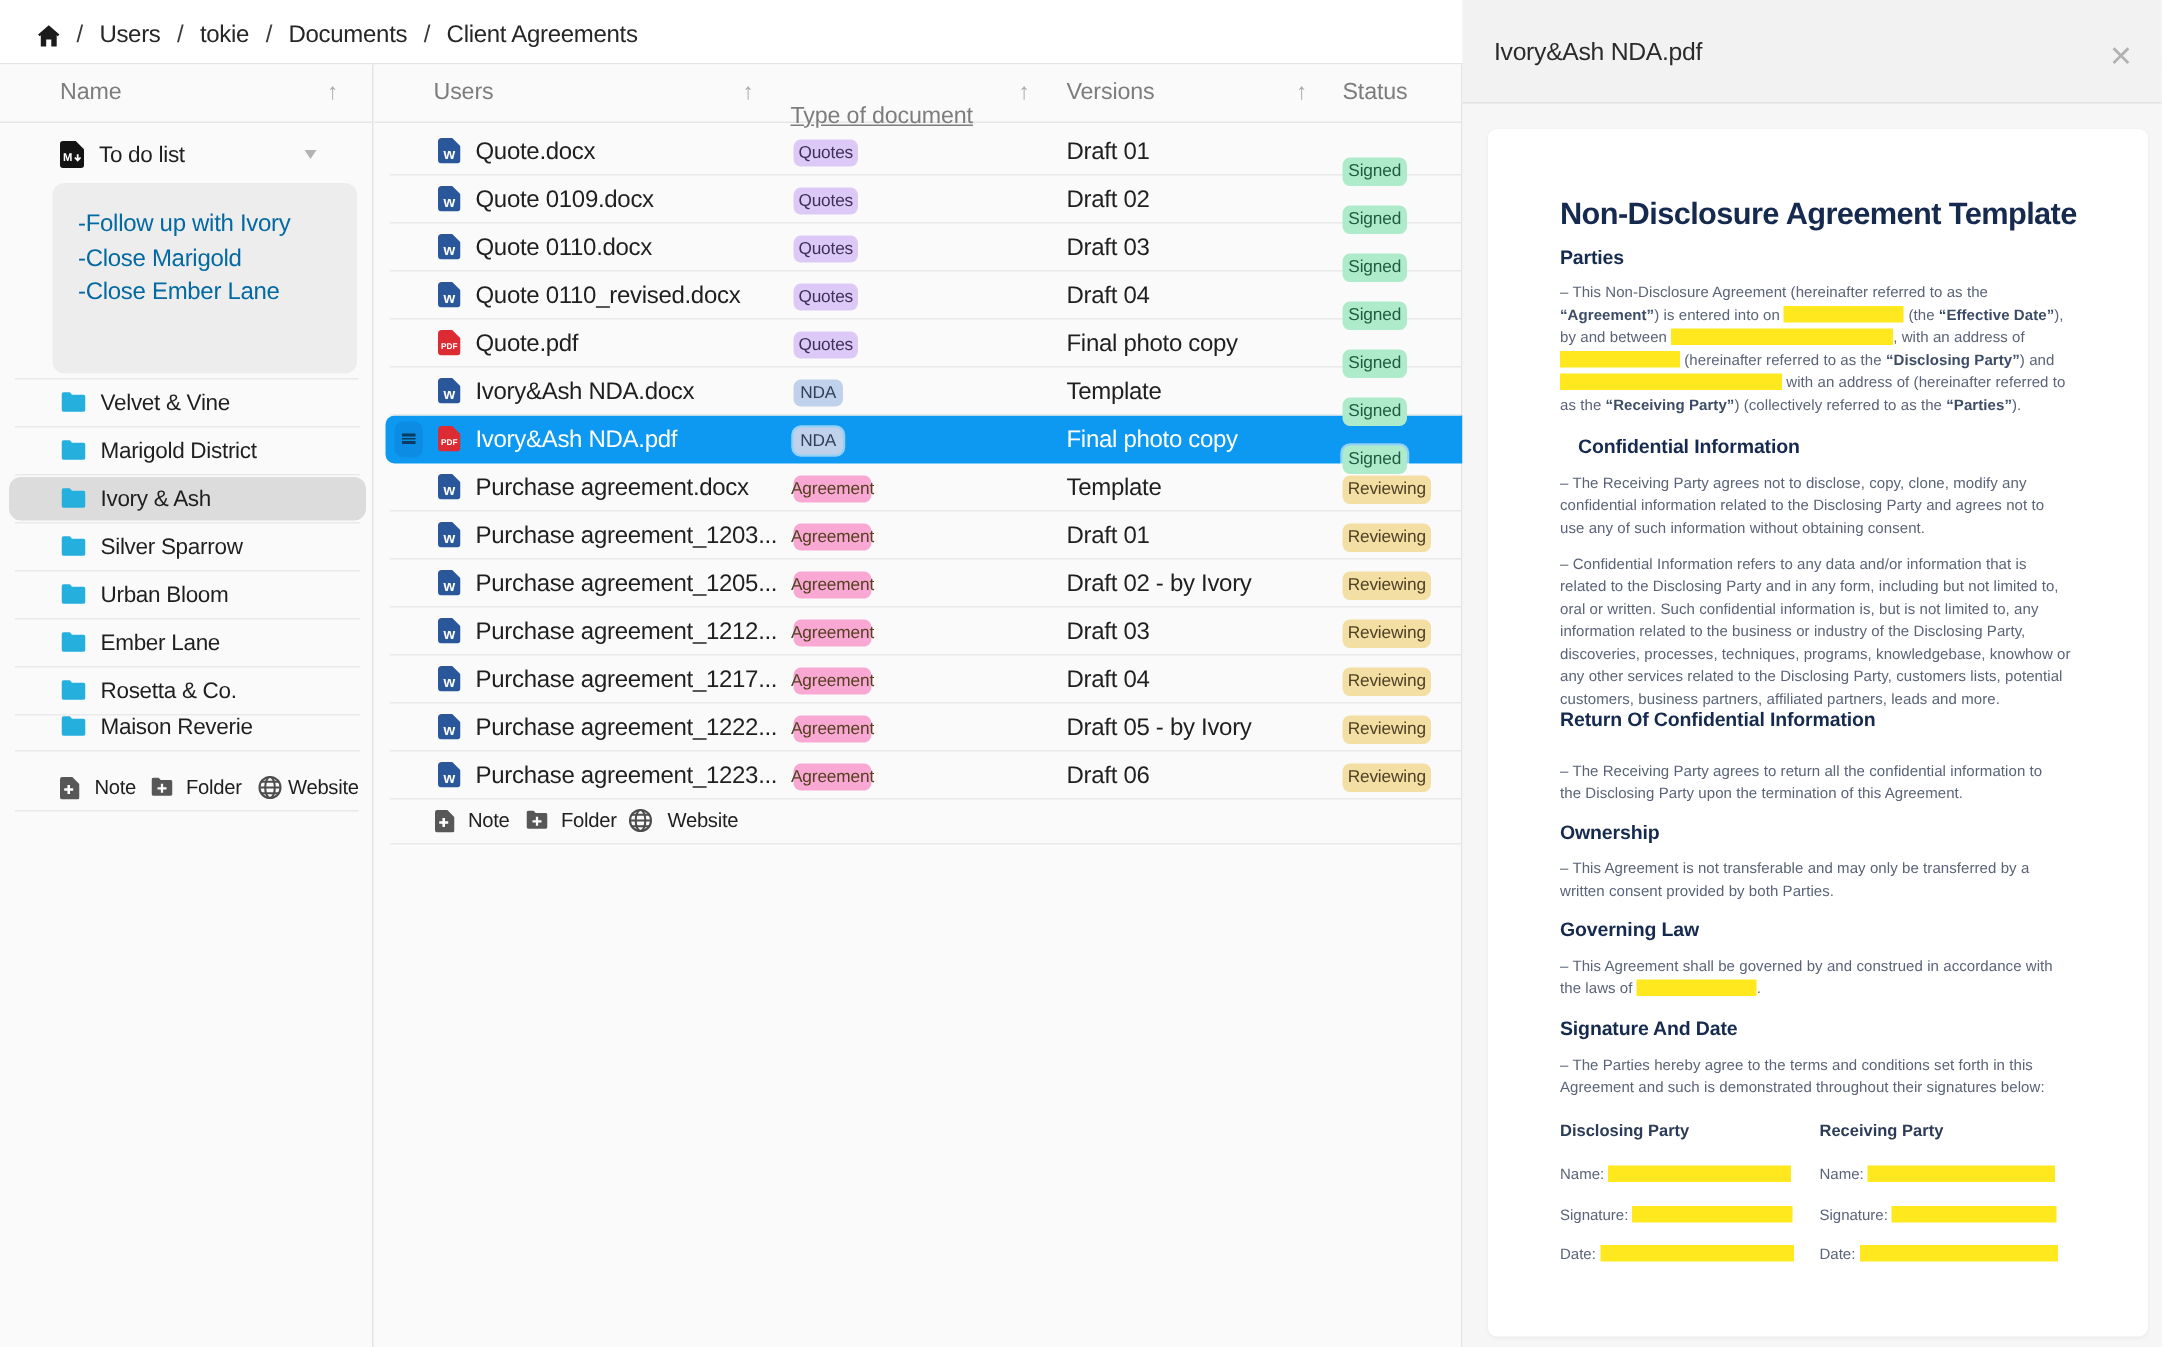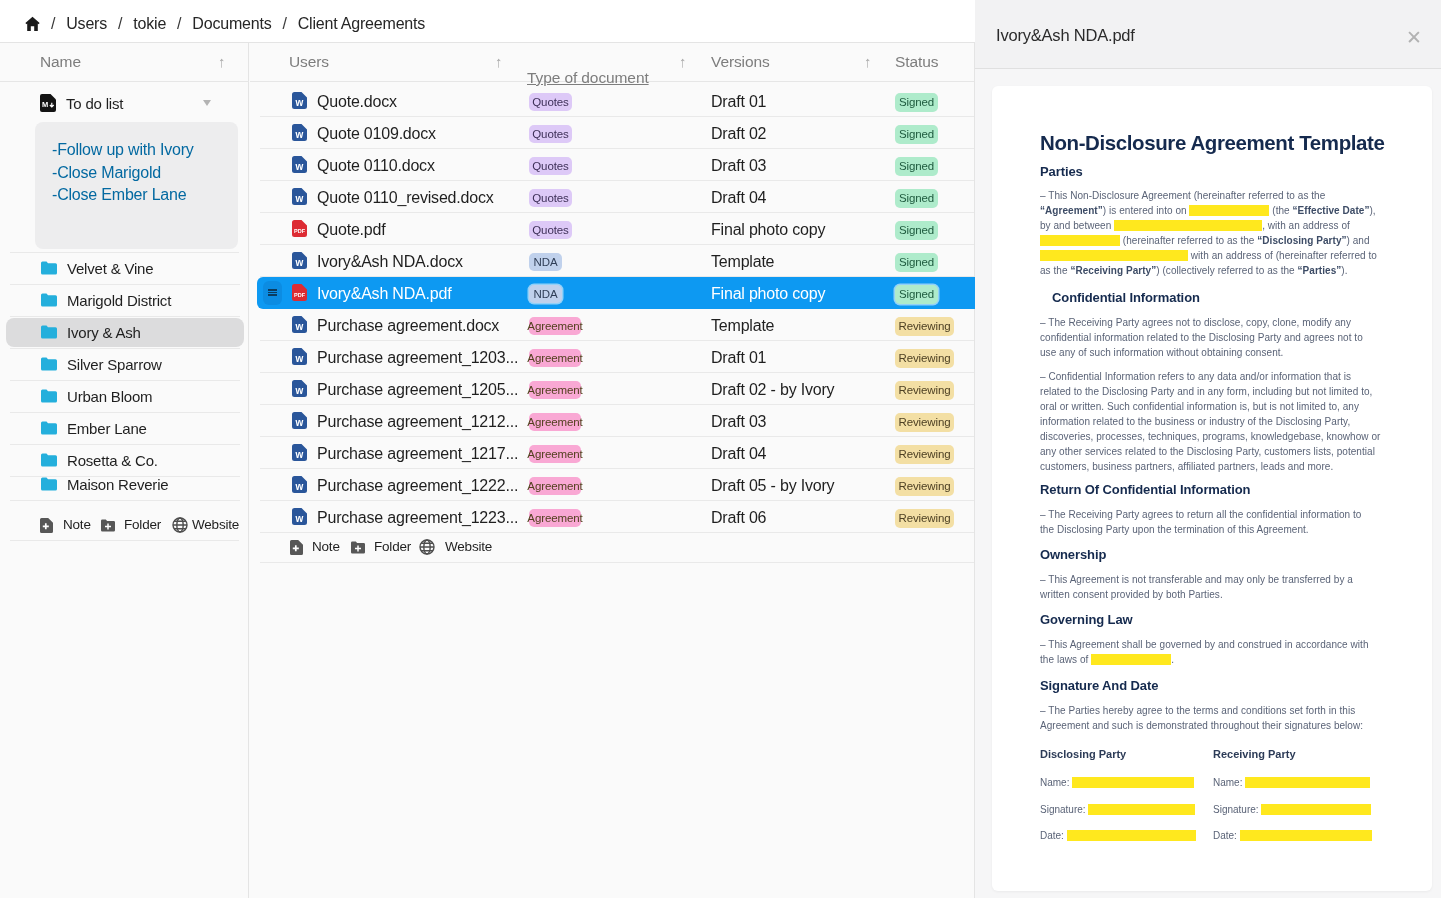--- a/index.html
+++ b/index.html
@@ -34,21 +34,21 @@
 .row { position:absolute; left:0; width:724px; height:32px; }
 .row .sep { position:absolute; left:10px; right:0px; bottom:0; height:1px; background:#e9e9e9; }
 .cell-name { position:absolute; left:67px; top:8px; font-size:16px; color:#1f1f1f; letter-spacing:-0.2px; }
 .ficon { position:absolute; left:42px; top:7px; }
 .tag { position:absolute; left:279px; top:8px; height:18px; border-radius:5px; font-size:11.5px; display:flex; align-items:center; justify-content:center; letter-spacing:-0.1px;}
 .tag.quotes { background:#ddc9f7; color:#3e3058; width:43px; }
 .tag.nda { background:#c0d1ec; color:#2f3e57; width:33px; }
 .tag.agr { background:#f9a8d4; color:#53401f; width:52px; }
 .vers { position:absolute; left:461px; top:8px; font-size:16px; color:#1f1f1f; letter-spacing:-0.2px; }
 .pill { position:absolute; left:645px; top:7.5px; height:19px; border-radius:5px; font-size:11.5px; display:flex; align-items:center; justify-content:center; letter-spacing:-0.1px;}
-.pill.signed { background:#aeebcb; color:#205c40; width:43px; }
+.pill.signed { background:#aeebcb; color:#205c40; width:43px;margin-top:12px; }
 .pill.rev { background:#f3dfa4; color:#4e4124; width:59px; }
 #selrow { position:absolute; left:7px; top:234px; width:718px; height:32px; background:#0d99f2; border-radius:6px 0 0 6px; }
 #handle { position:absolute; left:13px; top:238px; width:19px; height:24px; background:#0c8ce2; border-radius:6px; }
 #handle .b { position:absolute; left:5px; width:8.5px; height:1.6px; background:#0b3c60; }
 #midbtnsep { position:absolute; left:10px; top:519px; width:714px; height:1px; background:#e9e9e9; }
 
 #right { position:absolute; left:975px; top:0; width:466px; height:898px; background:#f6f6f7; }
 #righthead { position:absolute; left:0; top:0; width:466px; height:69px; background:#f2f2f3; border-bottom:1px solid #e0e0e0; }
 #rtitle { position:absolute; left:21px; top:26px; font-size:16.5px; color:#2b2b2b; letter-spacing:-0.2px; }
 #rclose { position:absolute; right:19px; top:26px; font-size:19px; color:#b2b2b2; font-weight:400; }
@@ -381,21 +381,21 @@
     <span id="rclose">✕</span>
   </div>
   <div id="card">
       <div id="doc">
         <h1 style="position:absolute;left:0;top:45px;">Non-Disclosure Agreement Template</h1>
         <h2 style="position:absolute;left:0;top:78px;">Parties</h2>
         <div class="p" style="position:absolute;left:0;top:102px;">– This Non-Disclosure Agreement (hereinafter referred to as the<br><b>“Agreement”</b>) is entered into on <span class="hl" style="width:80px"></span> (the <b>“Effective Date”</b>),<br>by and between <span class="hl" style="width:148px"></span>, with an address of<br><span class="hl" style="width:80px"></span> (hereinafter referred to as the <b>“Disclosing Party”</b>) and<br><span class="hl" style="width:148px"></span> with an address of (hereinafter referred to<br>as the <b>“Receiving Party”</b>) (collectively referred to as the <b>“Parties”</b>).</div>
         <h2 style="position:absolute;left:0;top:204px;margin-left:12px;">Confidential Information</h2>
         <div class="p" style="position:absolute;left:0;top:229px;">– The Receiving Party agrees not to disclose, copy, clone, modify any<br>confidential information related to the Disclosing Party and agrees not to<br>use any of such information without obtaining consent.</div>
         <div class="p" style="position:absolute;left:0;top:283px;">– Confidential Information refers to any data and/or information that is<br>related to the Disclosing Party and in any form, including but not limited to,<br>oral or written. Such confidential information is, but is not limited to, any<br>information related to the business or industry of the Disclosing Party,<br>discoveries, processes, techniques, programs, knowledgebase, knowhow or<br>any other services related to the Disclosing Party, customers lists, potential<br>customers, business partners, affiliated partners, leads and more.</div>
-        <h2 style="position:absolute;left:0;top:396px;">Return Of Confidential Information</h2>
+        <h2 style="position:absolute;left:0;top:386px;">Return Of Confidential Information</h2>
         <div class="p" style="position:absolute;left:0;top:421px;">– The Receiving Party agrees to return all the confidential information to<br>the Disclosing Party upon the termination of this Agreement.</div>
         <h2 style="position:absolute;left:0;top:461px;">Ownership</h2>
         <div class="p" style="position:absolute;left:0;top:486px;">– This Agreement is not transferable and may only be transferred by a<br>written consent provided by both Parties.</div>
         <h2 style="position:absolute;left:0;top:526px;">Governing Law</h2>
         <div class="p" style="position:absolute;left:0;top:551px;">– This Agreement shall be governed by and construed in accordance with<br>the laws of <span class="hl" style="width:80px"></span>.</div>
         <h2 style="position:absolute;left:0;top:592px;">Signature And Date</h2>
         <div class="p" style="position:absolute;left:0;top:617px;">– The Parties hereby agree to the terms and conditions set forth in this<br>Agreement and such is demonstrated throughout their signatures below:</div>
         <span class="siglbl" style="position:absolute;left:0;top:662px;">Disclosing Party</span>
         <span class="siglbl" style="position:absolute;left:173px;top:662px;">Receiving Party</span>
         <div class="sigrow" style="position:absolute;left:0;top:691px;">Name: <span class="hl" style="width:122px"></span></div>

